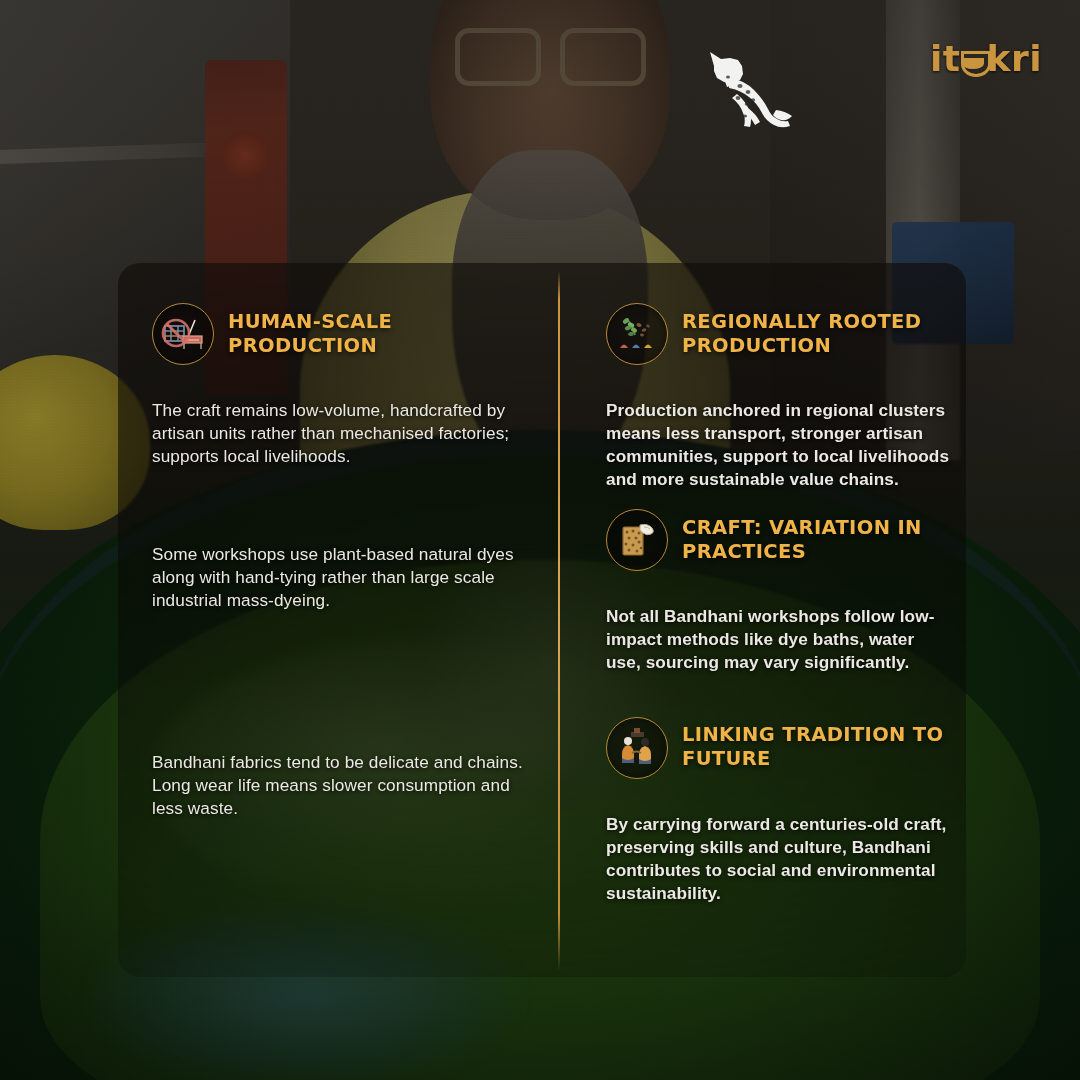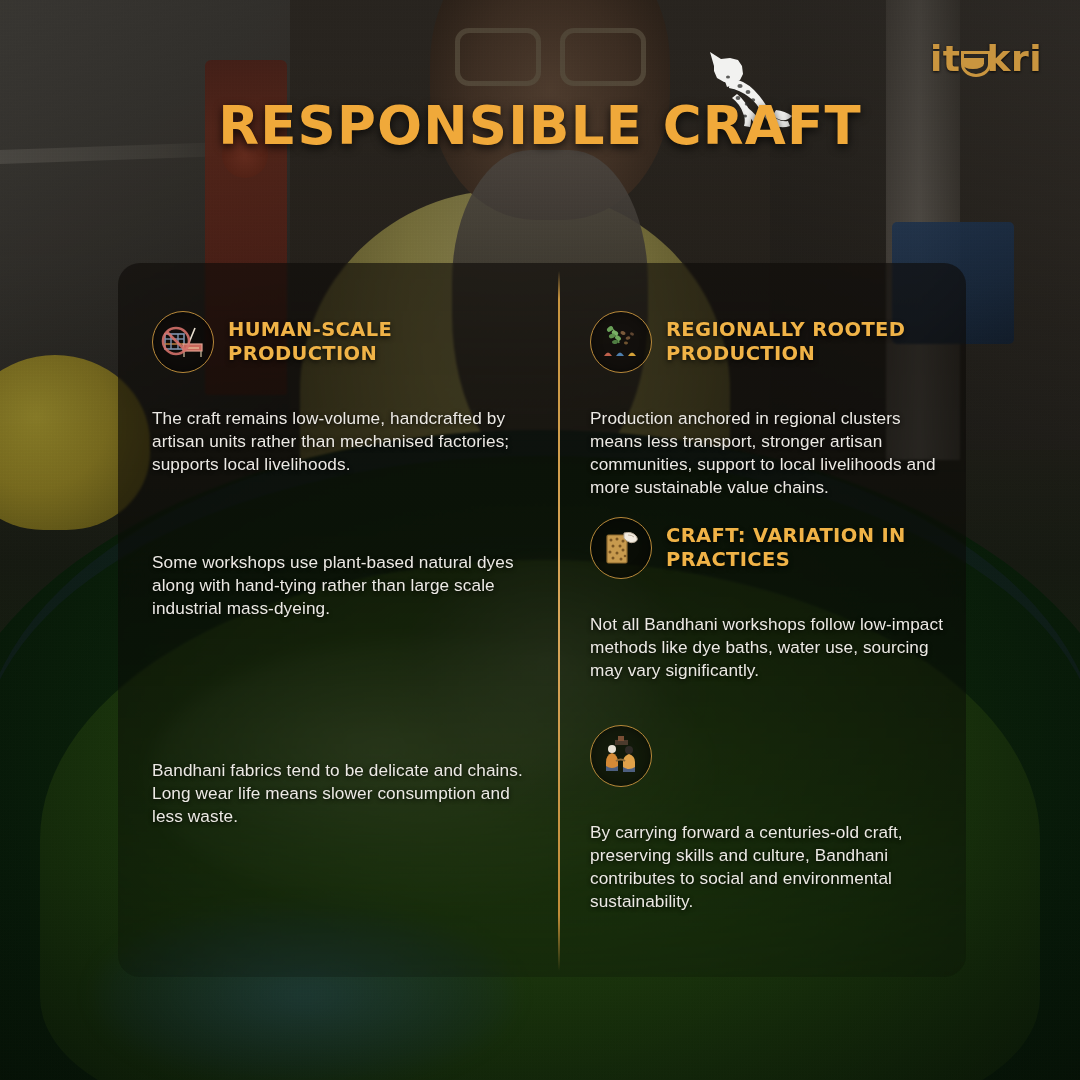--- a/index.html
+++ b/index.html
@@ -192,22 +192,22 @@
     position:absolute; left:440px; top:8px; width:1.6px; height:700px;
     background:linear-gradient(180deg,rgba(201,149,63,0) 0%,#c9953f 4%,#d9a65a 50%,#c08c38 92%,rgba(201,149,63,0) 100%);
   }
 
   .grid{
     position:absolute; inset:0;
     display:grid;
     grid-template-columns:440px 408px;
     grid-template-rows:206px 208px 300px;
   }
-  .cell{ position:relative; padding:40px 22px 0 34px;margin-top:8px; }
-  .cell.right{ padding-left:32px; padding-right:16px; }
+  .cell{ position:relative; padding:40px 22px 0 34px; }
+  .cell.right{ padding-left:48px; padding-right:16px; }
 
   .cell-head{ display:flex; align-items:flex-start; gap:14px; }
   .icon-circle{
     flex:0 0 auto;
     width:62px; height:62px; border-radius:50%;
     border:1.5px solid #b8893a;
     background:rgba(6,5,4,.45);
     position:relative;
     display:flex; align-items:center; justify-content:center;
     box-shadow:0 0 10px rgba(0,0,0,.5) inset;
@@ -225,21 +225,21 @@
   }
   .cell-body{
     margin-top:34px;
     color:#ece9e4;
     font-size:17.2px;
     line-height:1.33;
     letter-spacing:.1px;
     text-shadow:0 1px 4px rgba(0,0,0,.85);
     max-width:392px;
   }
-  .cell.right .cell-body{ max-width:400px; }
+  .cell.right .cell-body{ max-width:400px;font-weight:bold; }
   .cell.r3 .cell-head .cell-title{ padding-top:6px; }
 </style>
 </head>
 <body>
 
 <div id="bg">
   <div class="bg-base"></div>
   <div class="bg-cabinet">
       <div class="bg-cabinet-line"></div>
     </div>
@@ -289,21 +289,20 @@
       <ellipse cx="49" cy="60" rx="2.2" ry="1.7"></ellipse>
         <ellipse cx="63" cy="50" rx="2.2" ry="1.7"></ellipse>
       <ellipse cx="66" cy="61" rx="2" ry="1.6"></ellipse>
         <ellipse cx="55" cy="66" rx="2" ry="1.6"></ellipse>
       <ellipse cx="43" cy="41" rx="2.2" ry="1.7"></ellipse>
         <ellipse cx="38" cy="27" rx="2" ry="1.6"></ellipse>
     </g>
   </svg>
 
   <div class="title">
-    <span class="l2">RESPONSIBLE CRAFT</span>
   </div>
 </div>
 
 <div class="panel">
   <div class="divider"></div>
 
   <div class="grid">
 
     <div class="cell">
       <div class="cell-head">
@@ -395,18 +394,19 @@
             <rect x="19" y="1" width="6" height="5" fill="#7a4f35"></rect>
             <circle cx="13" cy="14" r="4" fill="#e9e2d6"></circle>
             <path d="M13 18 q-6 2 -6 9 l0 6 l12 0 l0 -6 q0 -7 -6 -9z" fill="#d58a36"></path>
             <path d="M7 31 q6 4 12 0 l0 5 l-12 0z" fill="#4d5f80"></path>
             <circle cx="30" cy="15" r="4" fill="#2e2a26"></circle>
             <path d="M30 19 q-6 2 -6 8 l0 7 l12 0 l0 -7 q0 -6 -6 -8z" fill="#e0a24a"></path>
             <path d="M24 32 q6 4 12 0 l0 5 l-12 0z" fill="#4d5f80"></path>
             <path d="M17 26 q5 -3 9 0" stroke="#8a6a3a" stroke-width="2" fill="none"></path>
           </svg>
         </div>
+        <div class="cell-title">LINKING TRADITION TO FUTURE</div>
       </div>
       <div class="cell-body">By carrying forward a centuries-old craft, preserving skills and culture, Bandhani contributes to social and environmental sustainability.</div>
     </div>
 
   </div>
 </div>
 
 </body></html>

